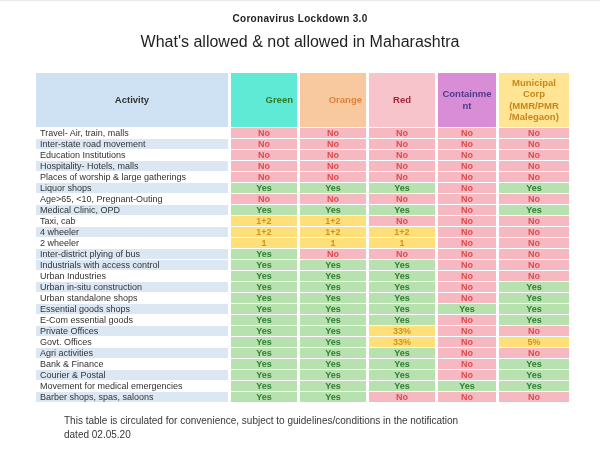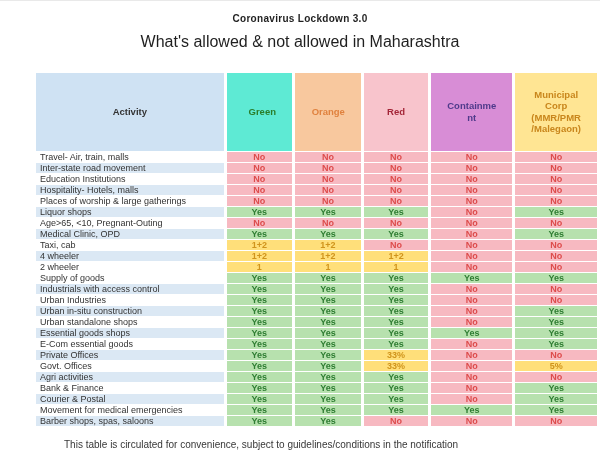--- a/index.html
+++ b/index.html
@@ -32,21 +32,21 @@
     table-layout: fixed;
   }
   th {
     font-weight: bold;
     font-size: 9.5px;
     white-space: pre-line;
     vertical-align: middle;
     text-align: center;
     height: 36px;
     line-height: 1.2;
-    padding: 16px;
+    padding: 4px;
   }
   td {
     font-size: 9px;
     height: 10px;
     line-height: 10px;
     text-align: center;
     font-weight: bold;
     padding: 0;
     overflow: hidden;
     white-space: nowrap;
@@ -183,27 +183,27 @@
           <td class="val no">No</td>
         </tr>
         <tr>
           <td class="activity">2 wheeler</td>
           <td class="val partial">1</td>
           <td class="val partial">1</td>
           <td class="val partial">1</td>
           <td class="val no">No</td>
           <td class="val no">No</td>
         </tr>
-        <tr>
-          <td class="activity">Supply of goods</td>
-          <td class="val yes">Yes</td>
-          <td class="val yes">Yes</td>
-          <td class="val yes">Yes</td>
-          <td class="val yes">Yes</td>
-          <td class="val yes">Yes</td>
+        <tr class="alt">
+          <td class="activity">Inter-district plying of bus</td>
+          <td class="val yes">Yes</td>
+          <td class="val no">No</td>
+          <td class="val no">No</td>
+          <td class="val no">No</td>
+          <td class="val no">No</td>
         </tr>
         <tr class="alt">
           <td class="activity">Industrials with access control</td>
           <td class="val yes">Yes</td>
           <td class="val yes">Yes</td>
           <td class="val yes">Yes</td>
           <td class="val no">No</td>
           <td class="val no">No</td>
         </tr>
         <tr>

